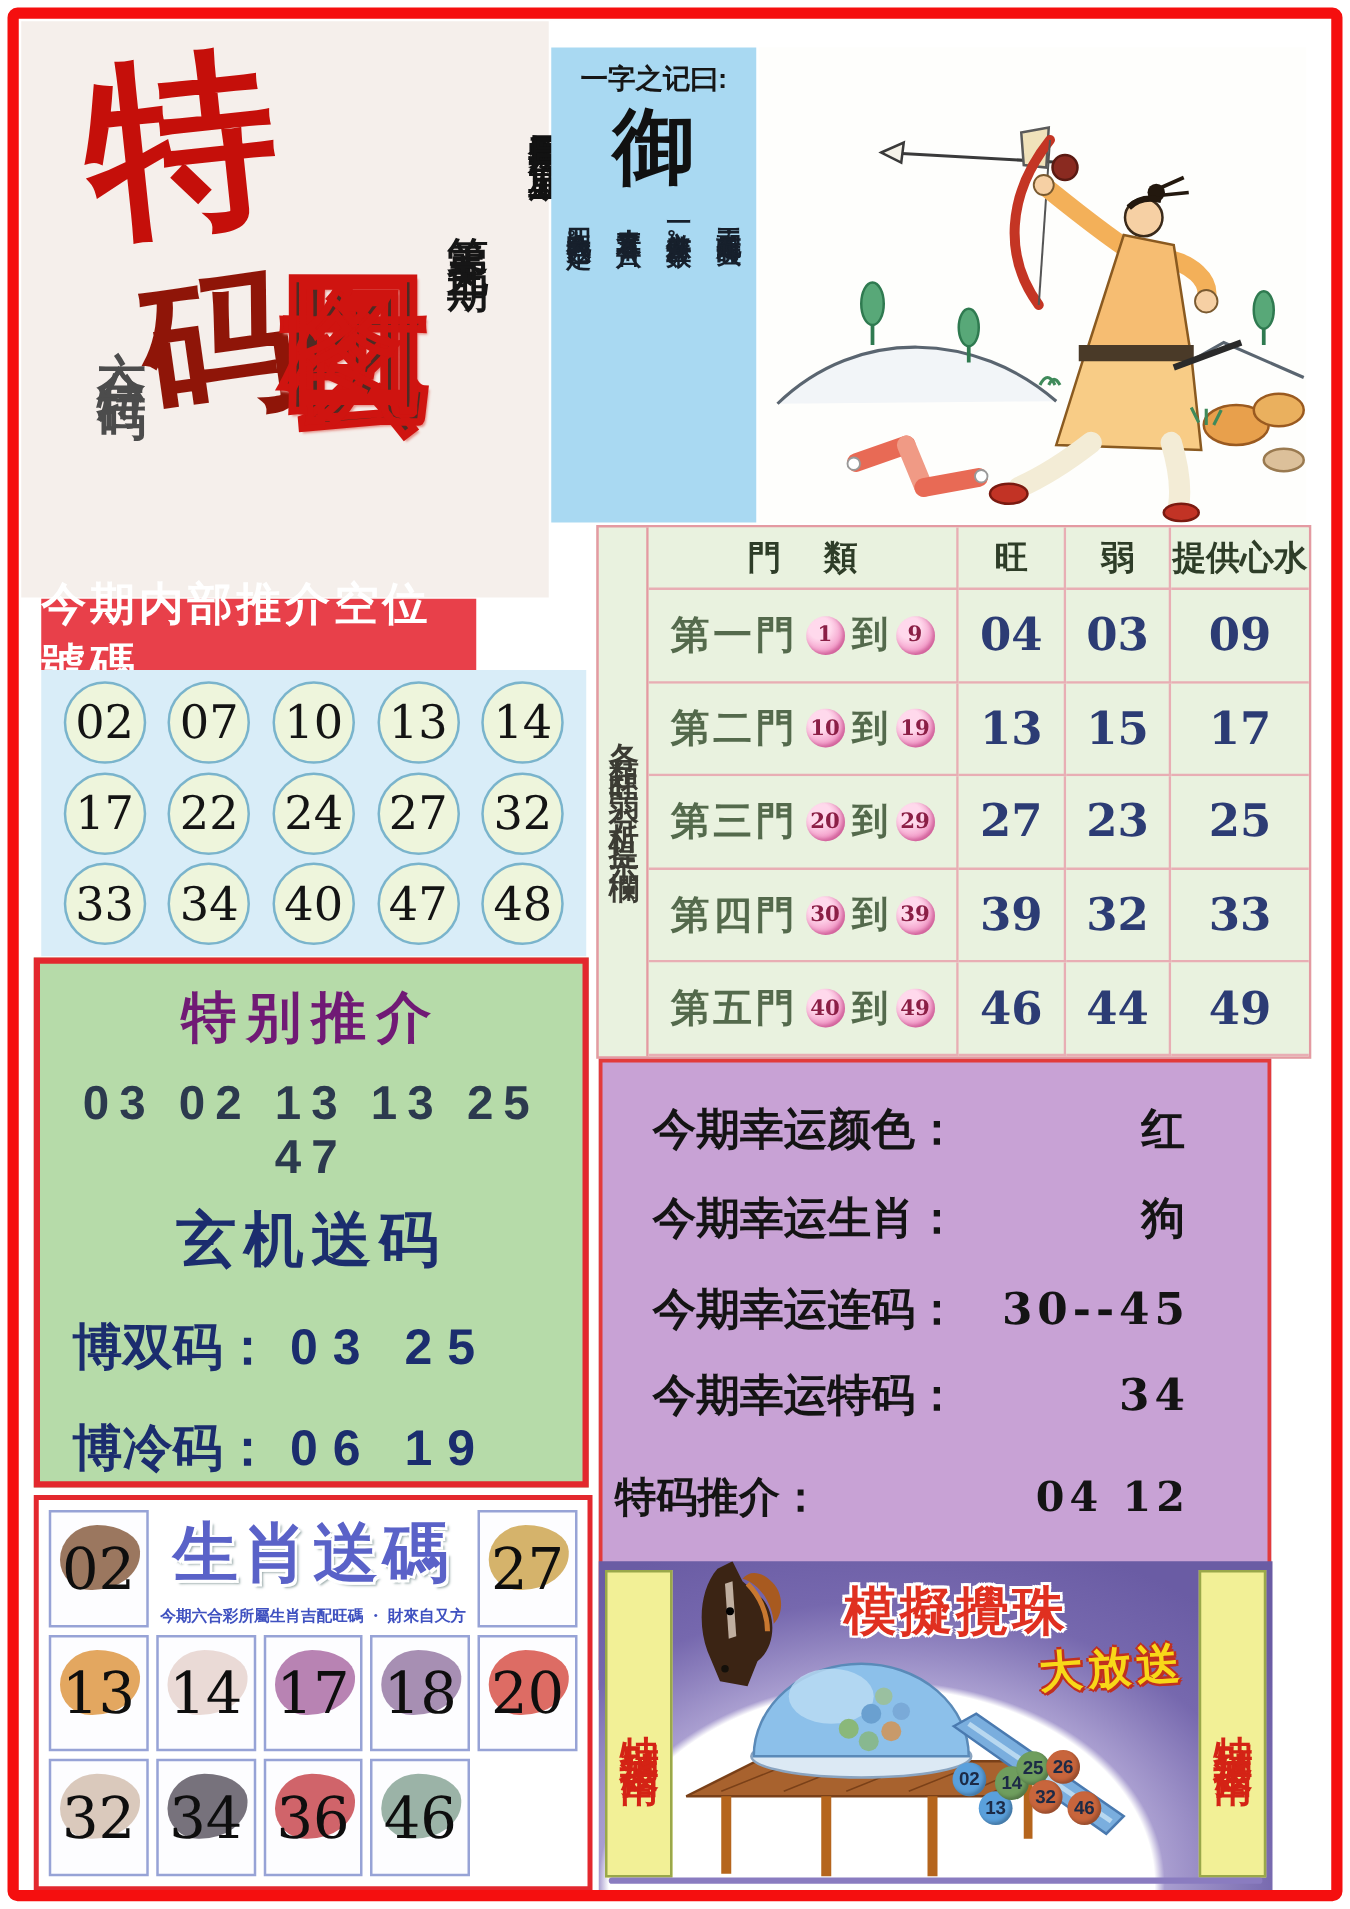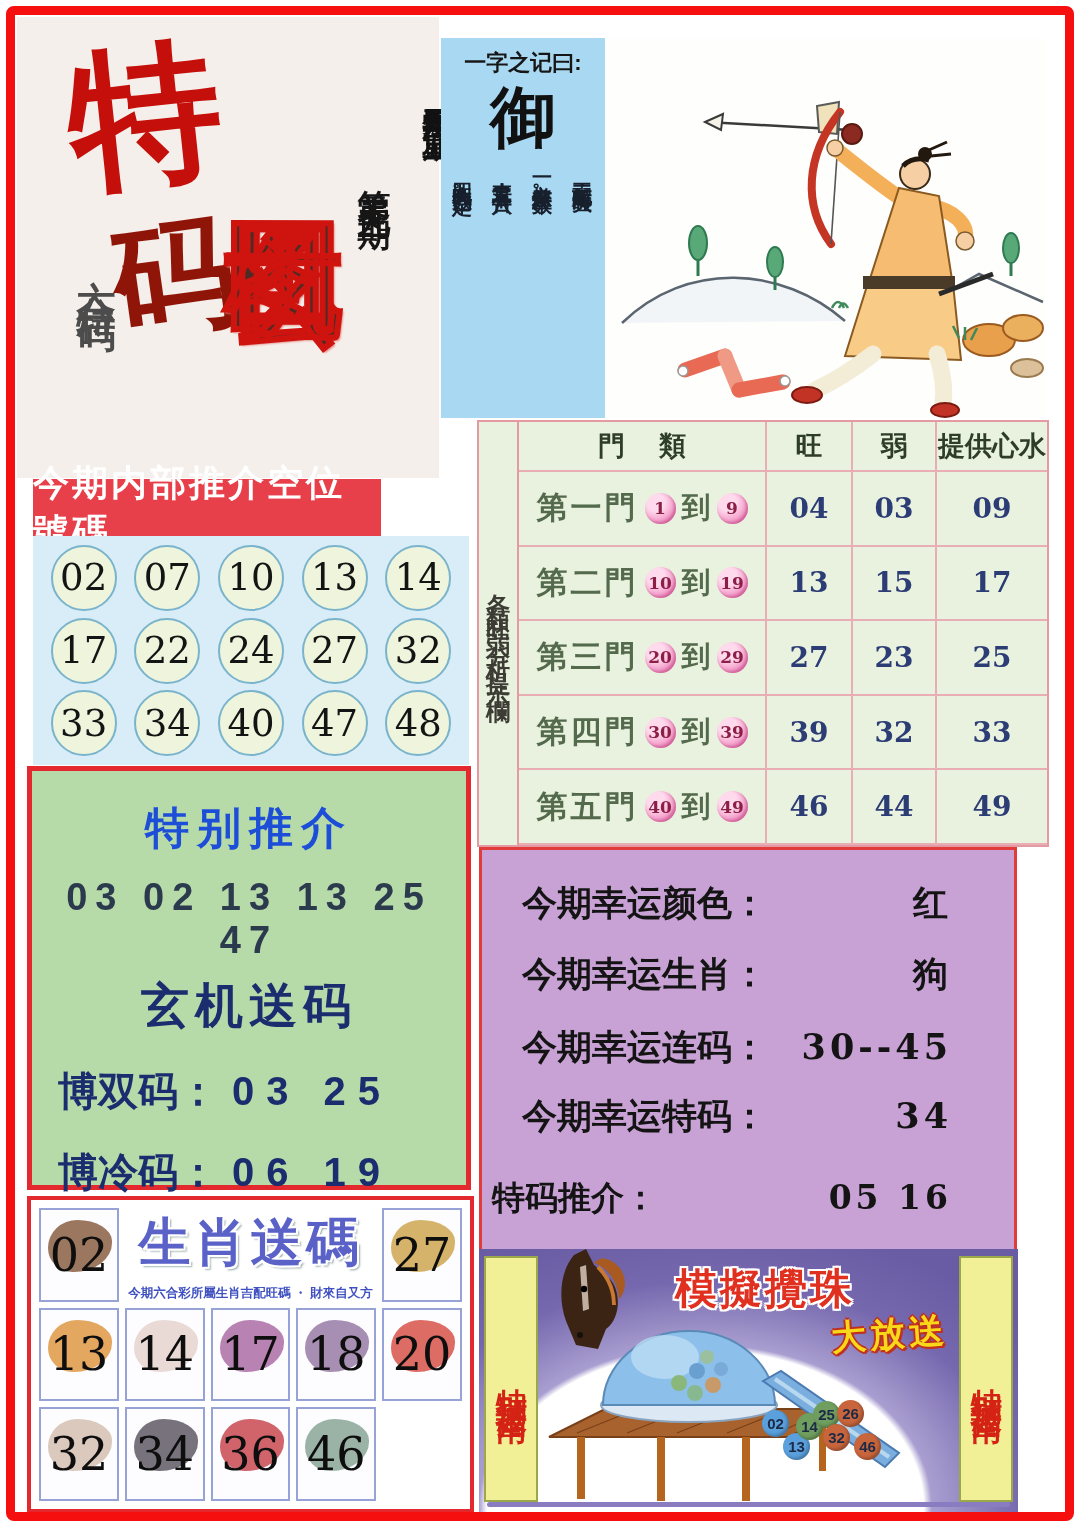--- a/index.html
+++ b/index.html
@@ -42,36 +42,36 @@
   .acell{border-right:2px solid #e8aeb4;border-bottom:2px solid #e8aeb4;display:flex;align-items:center;justify-content:center;background:#e9f2df;}
   .acell:nth-child(4n){border-right:none;}
   .ah{font-size:27px;font-weight:800;color:#2e3d28;}
   .ah-cat{letter-spacing:34px;text-indent:34px;}
   .gate-cell{gap:6px;}
   .gate{font-size:31px;font-weight:800;color:#546a4c;letter-spacing:3px;}
   .toword{font-size:29px;font-weight:800;color:#546a4c;}
   .pball{display:inline-flex;width:31px;height:31px;border-radius:50%;align-items:center;justify-content:center;
          background:radial-gradient(circle at 35% 30%,#ffd9ec 0 30%,#f08cc0 75%,#d86aa6 100%);
          color:#8b1f46;font-size:17px;font-weight:800;font-family:"DejaVu Serif",serif;box-shadow:inset -2px -2px 3px rgba(180,60,120,.5);}
-  .anum{font-size:28px;color:#2c3c74;font-family:"DejaVu Serif",serif;font-weight:600;}
+  .anum{font-size:36px;color:#2c3c74;font-family:"DejaVu Serif",serif;font-weight:600;}
 
   
   .banner{position:absolute;left:33px;top:479px;width:348px;height:57px;background:#e8404a;display:flex;align-items:center;justify-content:center;}
   .banner span{color:#fff;font-size:36px;font-weight:900;letter-spacing:3px;}
   .vac{position:absolute;left:33px;top:536px;width:436px;height:229px;background:#d9edf8;
        display:flex;flex-direction:column;justify-content:space-evenly;padding:2px 0;box-sizing:border-box;}
   .vrow{display:flex;justify-content:space-evenly;}
   .circle{width:62px;height:62px;border-radius:50%;background:#eef5dc;border:2px solid #7ab4cc;
           display:flex;align-items:center;justify-content:center;font-size:37px;color:#141414;
           font-family:"DejaVu Serif",serif;}
 
   
   .special{position:absolute;left:27px;top:766px;width:444px;height:424px;background:#b6dba9;
            border:5px solid #e3282e;box-sizing:border-box;text-align:center;}
-  .sp-h1{margin-top:28px;font-size:44px;font-weight:900;color:#1d4ed8;letter-spacing:8px;}
+  .sp-h1{margin-top:14px;font-size:44px;font-weight:900;color:#701a75;letter-spacing:8px;}
   .sp-nums{margin-top:18px;font-size:38px;font-weight:800;color:#2c3a4e;letter-spacing:8px;}
   .sp-h2{margin-top:12px;font-size:48px;font-weight:900;color:#1b2d6e;letter-spacing:6px;}
   .sp-row{margin:26px 0 0 26px;text-align:left;font-size:40px;font-weight:900;color:#1b2d6e;}
   .sp-row .val{margin-left:14px;letter-spacing:12px;}
 
   
   .lucky{position:absolute;left:479px;top:847px;width:538px;height:505px;background:#c8a2d5;
          border:3px solid #e23b3b;box-sizing:border-box;font-family:"DejaVu Serif",serif;}
   .lrow{display:flex;justify-content:space-between;align-items:baseline;padding:0 62px 0 40px;
         font-size:35px;font-weight:800;color:#141414;}
@@ -289,21 +289,21 @@
     <div class="lrow lr2">
         <span>今期幸运连码：</span>
         <span class="lval">30--45</span>
       </div>
     <div class="lrow lr3">
         <span>今期幸运特码：</span>
         <span class="lval">34</span>
       </div>
     <div class="lrow lr4">
         <span>特码推介：</span>
-        <span class="lval">05  16</span>
+        <span class="lval">04  12</span>
       </div>
   </div>
 
   <div class="zod">
     <div class="zgrid">
       <div class="zcell">
           <span class="zblob" style="background: rgb(122, 74, 42);"></span>
           <span class="znum">02</span>
         </div>
       <div class="ztitle">

